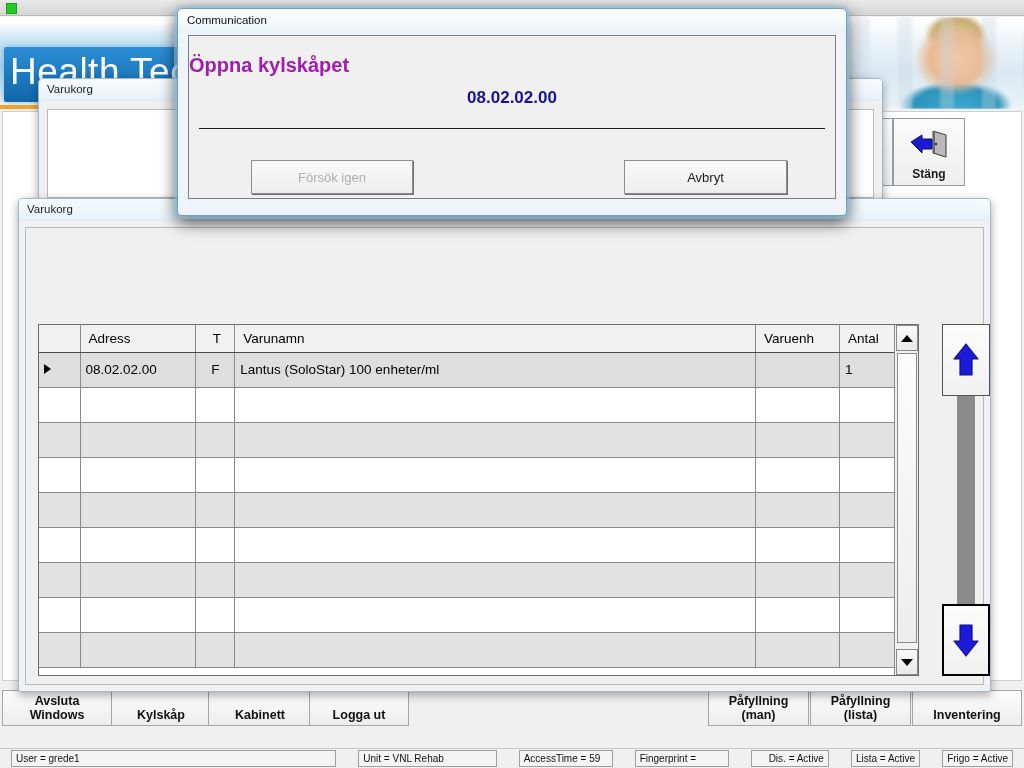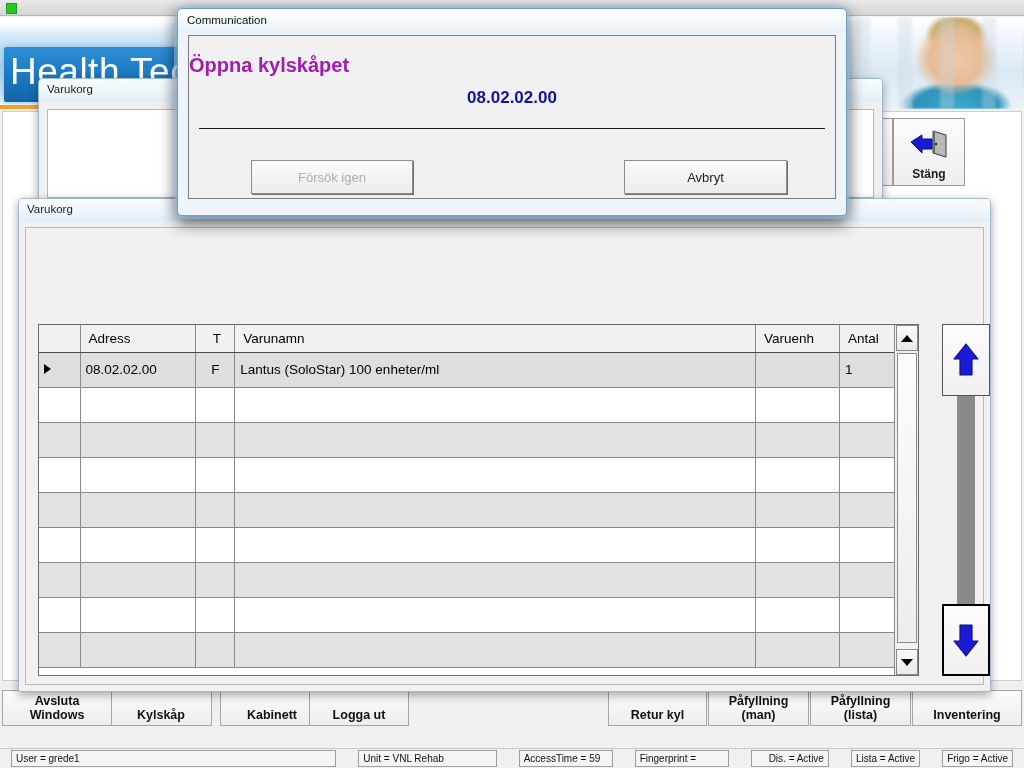--- a/index.html
+++ b/index.html
@@ -307,23 +307,22 @@
     <span class="lbl">Stäng</span>
   </div>
 
   <div class="side-txt" style="left:978px; top:608px;">is</div>
   <div class="side-txt" style="left:978px; top:628px;">r</div>
 
   <div class="btnbar" id="btnbar">
       <div class="barbtn" style="left: 110px; width: 102px;">Kylskåp</div>
       <div class="barbtn" style="left: 2px; width: 110px;">Avsluta
 Windows</div>
-      <div class="barbtn" style="left: 208px; width: 104px; margin-left: 12px;">Kabinett</div>
+      <div class="barbtn" style="left: 208px; width: 104px;">Kabinett</div>
       <div class="barbtn" style="left: 309px; width: 100px;">Logga ut</div>
-      <div class="barbtn" style="left: 608px; width: 99px;">Retur kyl</div>
       <div class="barbtn" style="left: 708px; width: 101px;">Påfyllning
 (man)</div>
       <div class="barbtn" style="left: 810px; width: 101px;">Påfyllning
 (lista)</div>
       <div class="barbtn" style="left: 912px; width: 110px;">Inventering</div>
     </div>
 
   <div class="statusbar" id="statusbar">
       <div class="statuscell" style="width: 408px;">User = grede1</div>
       <div class="statuscell" style="width: 172px;">Unit = VNL Rehab</div>

